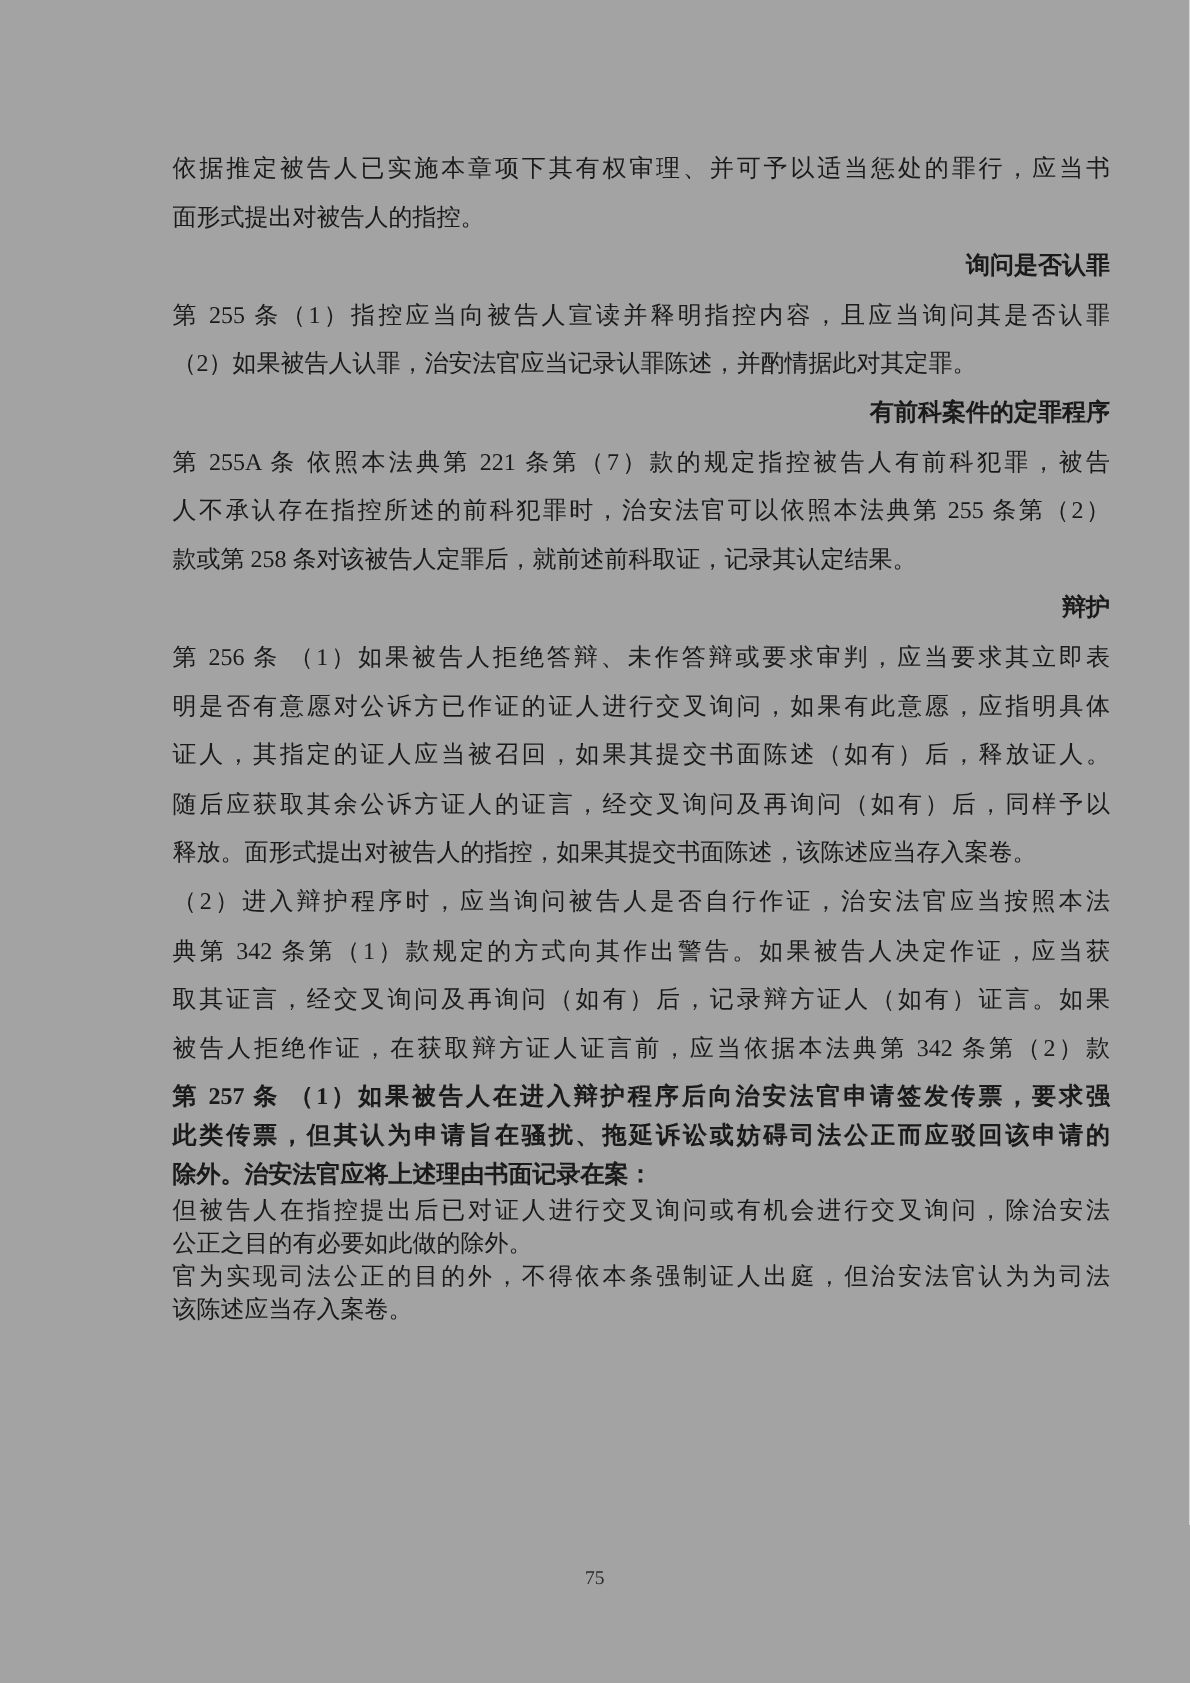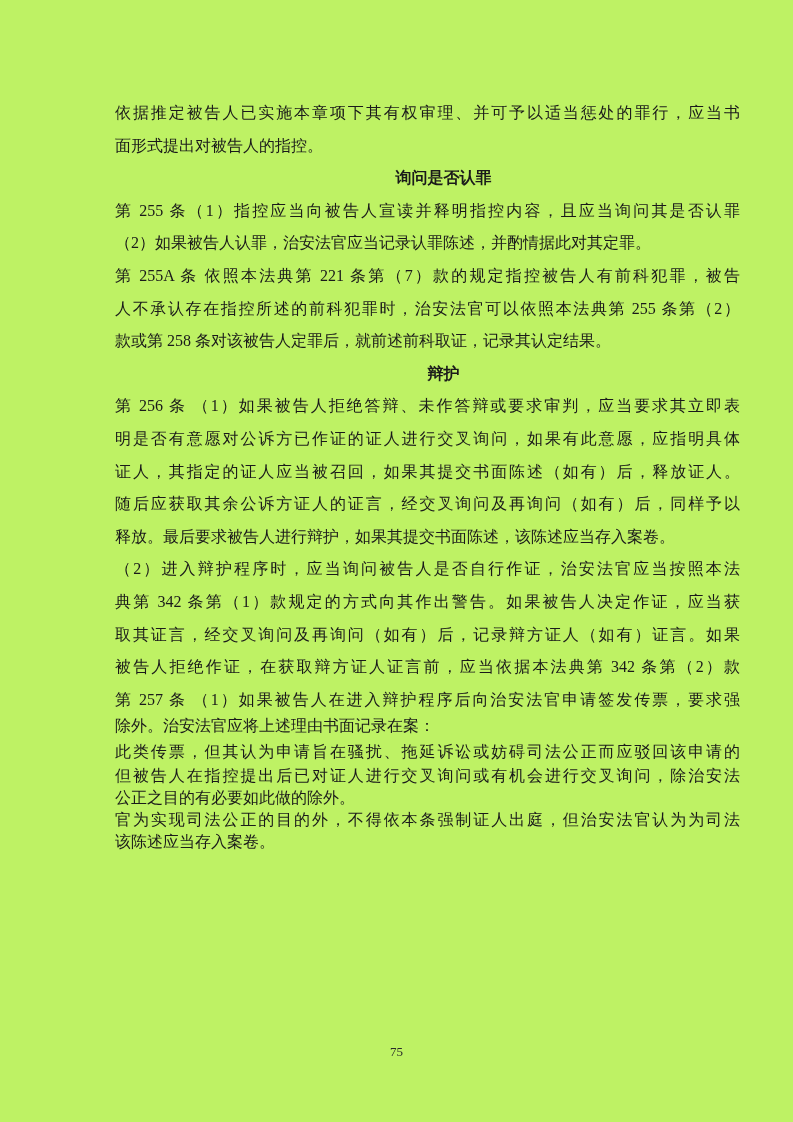--- a/index.html
+++ b/index.html
@@ -4,45 +4,45 @@
 <style>
   html, body {
     margin: 0;
     padding: 0;
     background: #ffffff;
   }
   .page {
     position: relative;
     width: 793px;
     height: 1122px;
-    background: #bef264;
+    background: #a3a3a3;
     box-sizing: border-box;
     padding: 97px 53px 0 115px;
     overflow: hidden;
     font-family: "Liberation Serif", "DejaVu Serif", serif;
     color: #1a1a1a;
   }
   .block { margin: 0; }
   .line {
     font-size: 16px;
     line-height: 32.6px;
     text-align: left;
   }
   
   .line.full {
     text-align: justify;
     text-align-last: justify;
   }
   .block.heading .line {
     font-weight: bold;
     padding-left: 32px;
-    text-align: center;
+    text-align: right;
   }
   
-  .block.para-compact { margin-top: 3px; }
+  .block.para-compact { margin-top: 3px; font-weight: bold; }
   .block.para-compact .line { line-height: 26px; }
   .block.para-compact2 .line { line-height: 22px; }
   .page-number {
     position: absolute;
     top: 1044px;
     left: 0;
     width: 100%;
     text-align: center;
     font-size: 13px;
     line-height: 16px;
@@ -60,45 +60,48 @@
       </div>
       <div class="block heading">
         <div class="line">询问是否认罪</div>
       </div>
       <div class="block para">
         <div class="line full">第 255 条（1）指控应当向被告人宣读并释明指控内容，且应当询问其是否认罪</div>
       </div>
       <div class="block para">
         <div class="line">（2）如果被告人认罪，治安法官应当记录认罪陈述，并酌情据此对其定罪。</div>
       </div>
+      <div class="block heading">
+        <div class="line">有前科案件的定罪程序</div>
+      </div>
       <div class="block para">
         <div class="line full">第 255A 条 依照本法典第 221 条第（7）款的规定指控被告人有前科犯罪，被告</div>
         <div class="line full">人不承认存在指控所述的前科犯罪时，治安法官可以依照本法典第 255 条第（2）</div>
         <div class="line">款或第 258 条对该被告人定罪后，就前述前科取证，记录其认定结果。</div>
       </div>
       <div class="block heading">
         <div class="line">辩护</div>
       </div>
       <div class="block para">
         <div class="line full">第 256 条 （1）如果被告人拒绝答辩、未作答辩或要求审判，应当要求其立即表</div>
         <div class="line full">明是否有意愿对公诉方已作证的证人进行交叉询问，如果有此意愿，应指明具体</div>
         <div class="line full">证人，其指定的证人应当被召回，如果其提交书面陈述（如有）后，释放证人。</div>
         <div class="line full">随后应获取其余公诉方证人的证言，经交叉询问及再询问（如有）后，同样予以</div>
-        <div class="line">释放。最后要求被告人进行辩护，如果其提交书面陈述，该陈述应当存入案卷。</div>
+        <div class="line">释放。面形式提出对被告人的指控，如果其提交书面陈述，该陈述应当存入案卷。</div>
       </div>
       <div class="block para">
         <div class="line full">（2）进入辩护程序时，应当询问被告人是否自行作证，治安法官应当按照本法</div>
         <div class="line full">典第 342 条第（1）款规定的方式向其作出警告。如果被告人决定作证，应当获</div>
         <div class="line full">取其证言，经交叉询问及再询问（如有）后，记录辩方证人（如有）证言。如果</div>
         <div class="line full">被告人拒绝作证，在获取辩方证人证言前，应当依据本法典第 342 条第（2）款</div>
       </div>
       <div class="block para-compact">
         <div class="line full">第 257 条 （1）如果被告人在进入辩护程序后向治安法官申请签发传票，要求强</div>
+        <div class="line full">此类传票，但其认为申请旨在骚扰、拖延诉讼或妨碍司法公正而应驳回该申请的</div>
         <div class="line">除外。治安法官应将上述理由书面记录在案：</div>
-        <div class="line full">此类传票，但其认为申请旨在骚扰、拖延诉讼或妨碍司法公正而应驳回该申请的</div>
       </div>
       <div class="block para-compact2">
         <div class="line full">但被告人在指控提出后已对证人进行交叉询问或有机会进行交叉询问，除治安法</div>
         <div class="line">公正之目的有必要如此做的除外。</div>
         <div class="line full">官为实现司法公正的目的外，不得依本条强制证人出庭，但治安法官认为为司法</div>
       </div>
       <div class="block para-compact2">
         <div class="line">该陈述应当存入案卷。</div>
       </div>
     </div>

